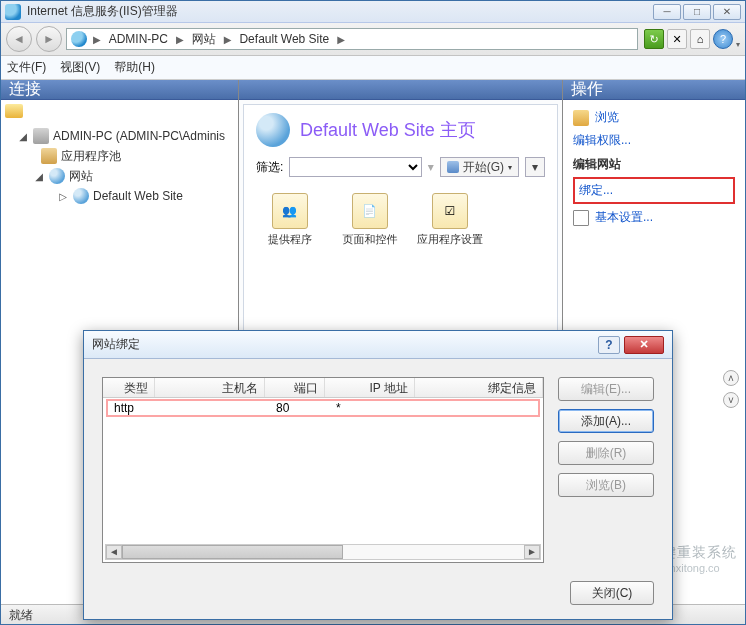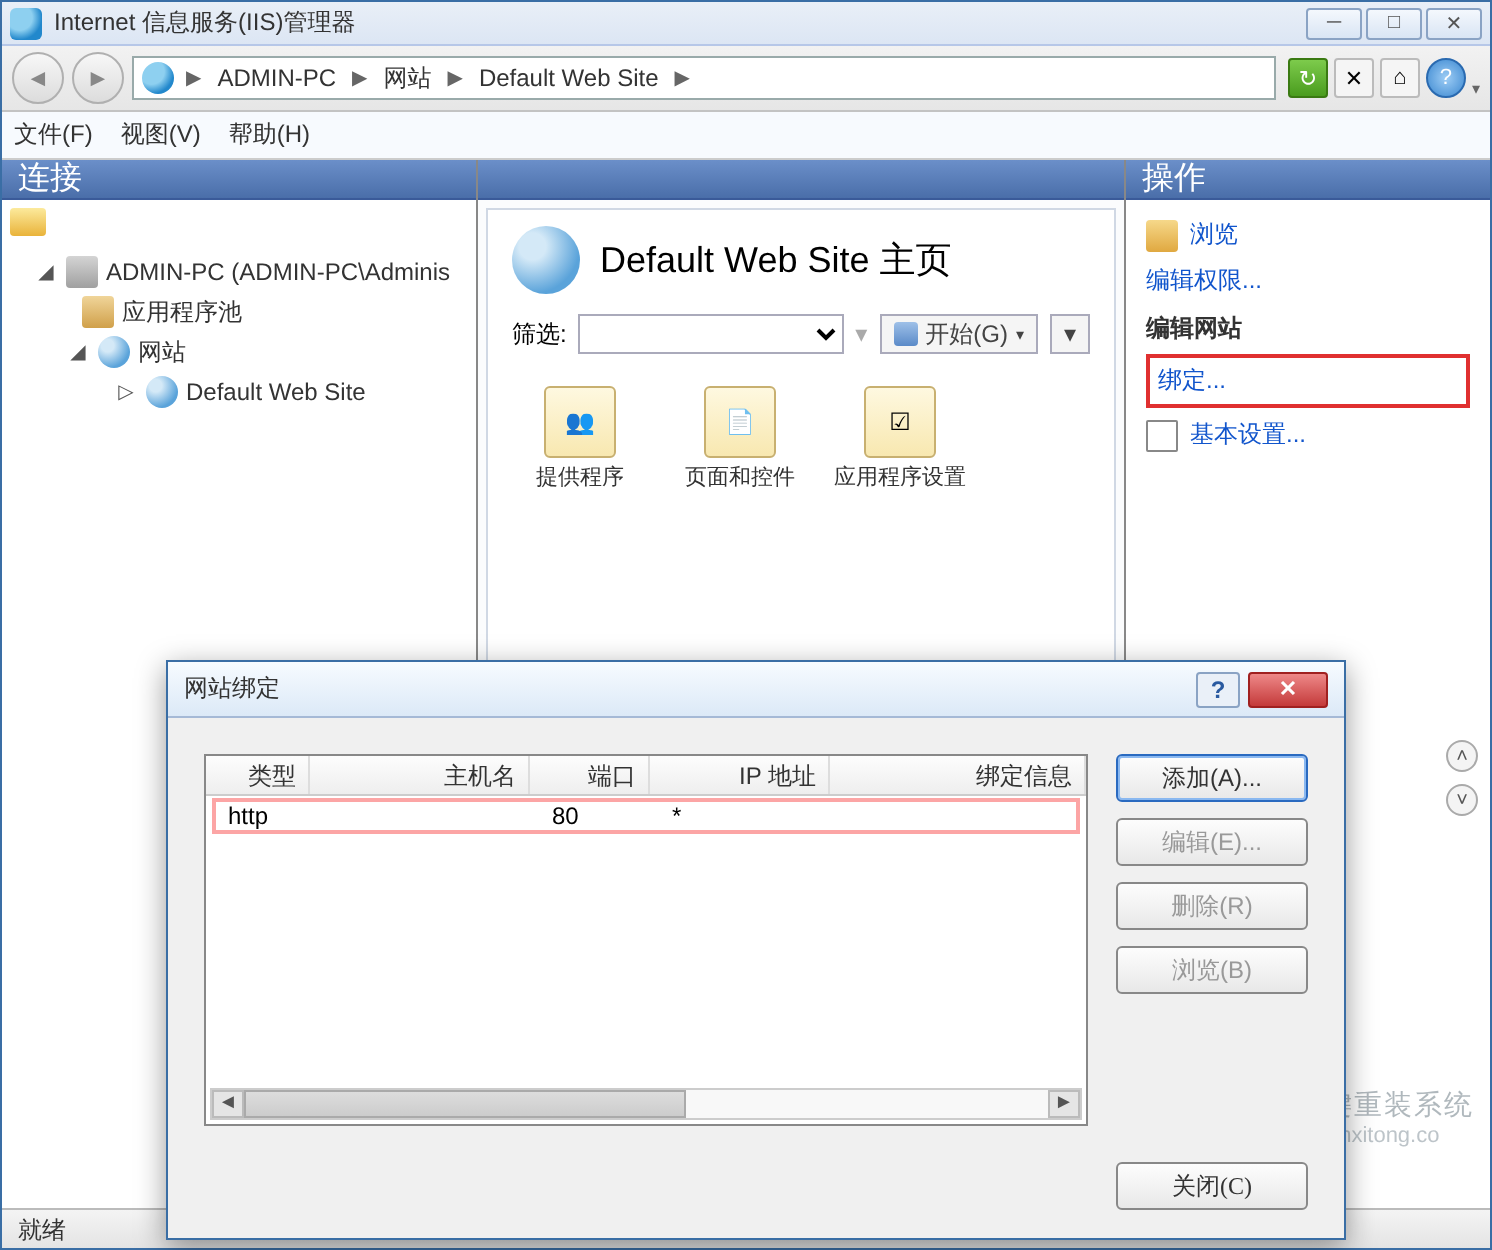--- a/index.html
+++ b/index.html
@@ -45,21 +45,21 @@
 .indent-1 { padding-left: 14px; }
 .indent-2 { padding-left: 30px; }
 .indent-3 { padding-left: 54px; }
 .indent-2b { padding-left: 38px; }
 
 .middle { flex: 1; background: #fbfcfd; display: flex; flex-direction: column; border-right:1px solid #888; }
 .mid-header { height: 20px; background: linear-gradient(#6b8fc9, #4a6ea9); }
 .page-box { margin: 4px; border: 1px solid #d0d8e4; background: #fff; flex:1; display:flex; flex-direction:column; }
 .page-title { display: flex; align-items: center; gap: 10px; padding: 8px 12px; }
 .page-globe { width: 34px; height: 34px; background: radial-gradient(circle at 30% 30%, #d4e9f7 20%, #5aa3da 70%); border-radius: 17px; }
-.page-title h1 { font-size: 18px; font-weight: normal; color: #000000; }
+.page-title h1 { font-size: 18px; font-weight: normal; color: #8b5cf6; }
 .filter-row { display:flex; align-items:center; padding: 2px 12px 6px; gap:6px; }
 .filter-row select { height: 20px; border:1px solid #aab; background:#fff; }
 .filter-row select.wide { flex:1; }
 .filter-row .opts { padding:0 6px; color:#444; height:20px; border:1px solid #aab; background:#f5f5f5; display:flex;align-items:center;gap:4px; }
 .icons-grid { display:flex; gap:8px; padding:10px 10px; }
 .icon-item { width: 72px; text-align:center; }
 .icon-box { width: 36px; height: 36px; margin: 0 auto 4px; border:1px solid #c8b070; background: linear-gradient(#fef8e0,#f8e8b0); border-radius:3px; display:flex;align-items:center;justify-content:center; }
 .icon-item .lbl { font-size: 11px; color:#333; line-height:1.2; }
 .view-tabs { height: 23px; border-top:1px solid #ccc; display:flex; align-items:center; padding:0 6px; gap:10px; background:#eef2f8; margin:4px; }
 .view-tab { display:flex; align-items:center; gap:4px; }
@@ -282,28 +282,28 @@
           </div>
           <div class="hscroll">
             <div class="arrow">◄</div>
             <div class="track">
                 <div class="thumb"></div>
               </div>
             <div class="arrow">►</div>
           </div>
         </div>
         <div class="btn-col">
+          <button class="btn" disabled="">编辑(E)...</button>
           <button class="btn primary">添加(A)...</button>
-          <button class="btn" disabled="">编辑(E)...</button>
           <button class="btn" disabled="">删除(R)</button>
           <button class="btn" disabled="">浏览(B)</button>
         </div>
       </div>
       <div class="modal-footer">
-        <button class="btn" style="width:96px;font-family:Liberation Serif, serif;">关闭(C)</button>
+        <button class="btn" style="width:84px;">关闭(C)</button>
       </div>
     </div>
 
   </div>
 
   <div class="statusbar">
     <span>就绪</span>
   </div>
 
 </div>

